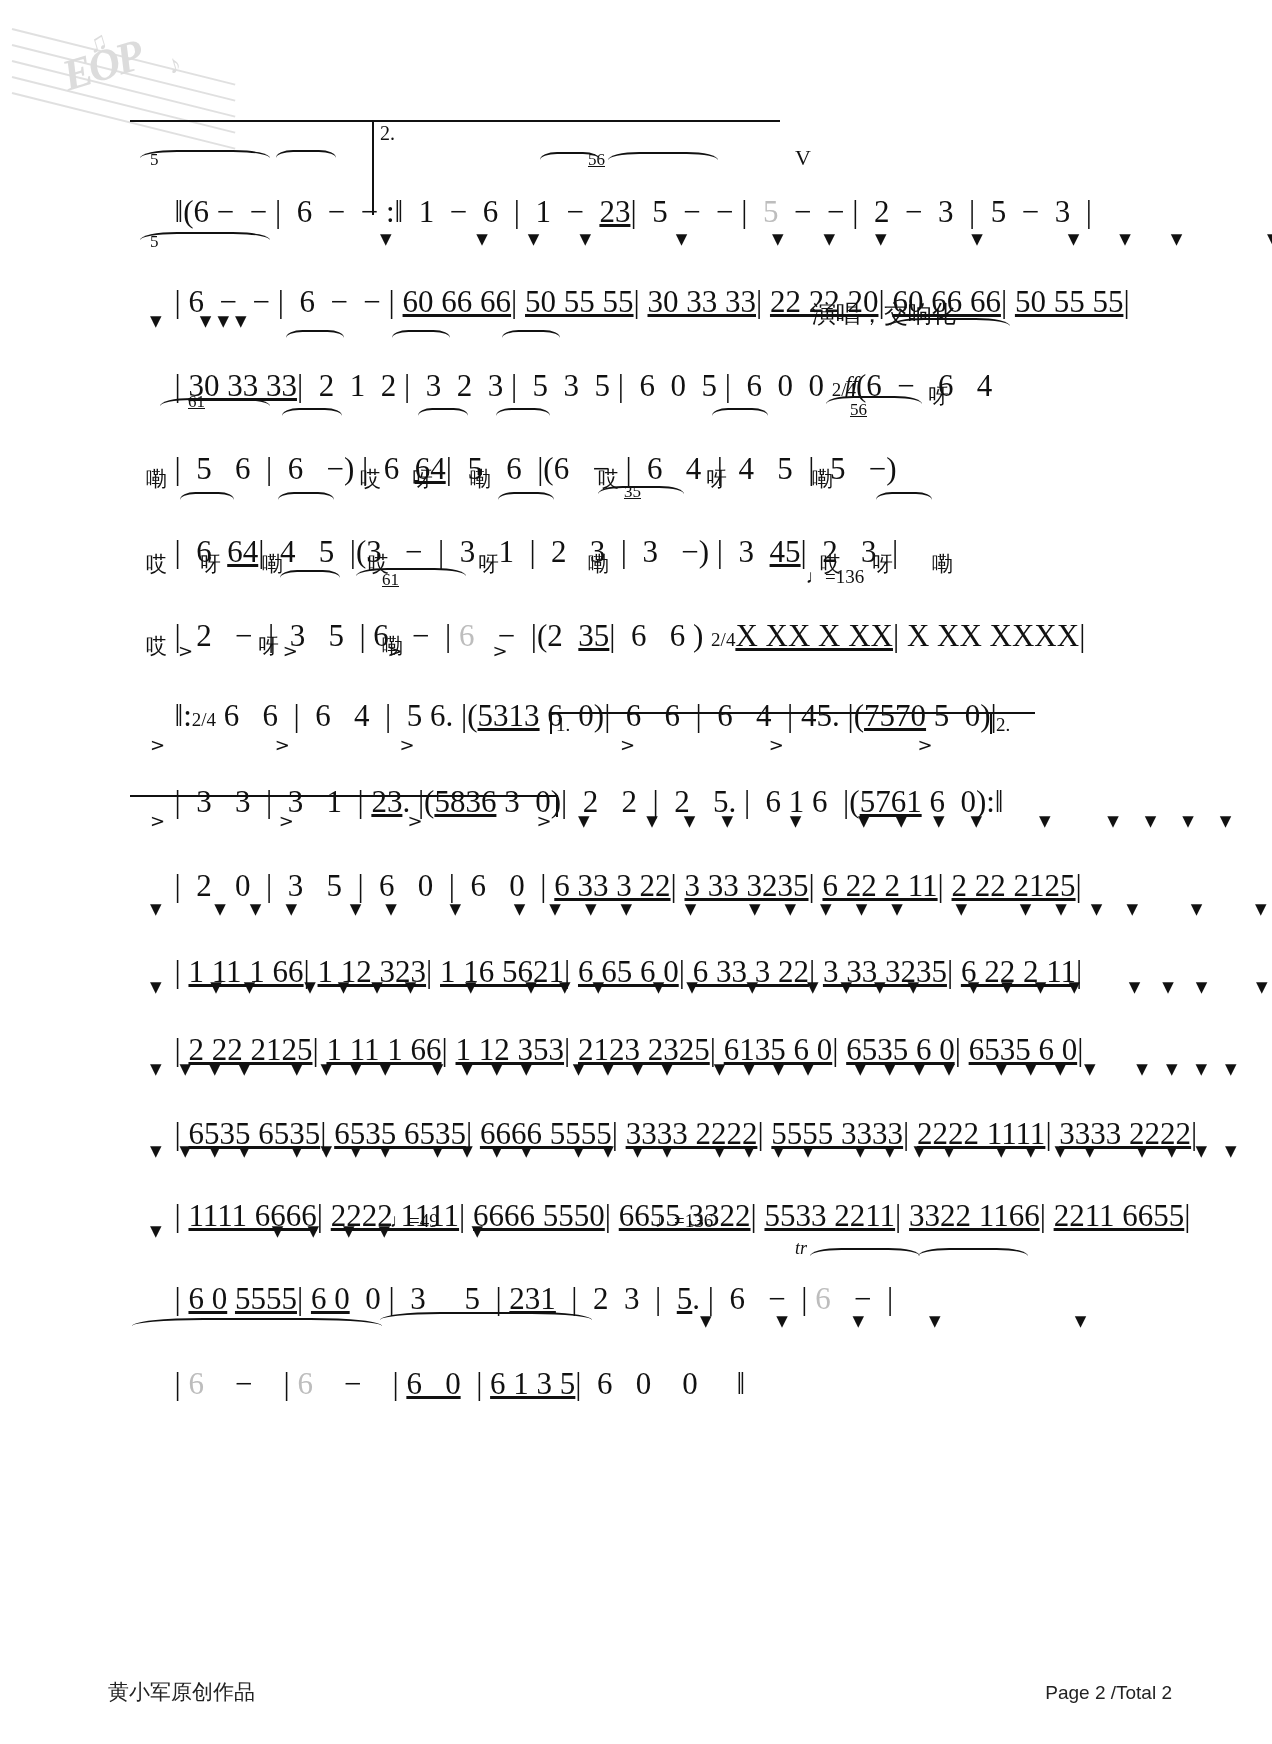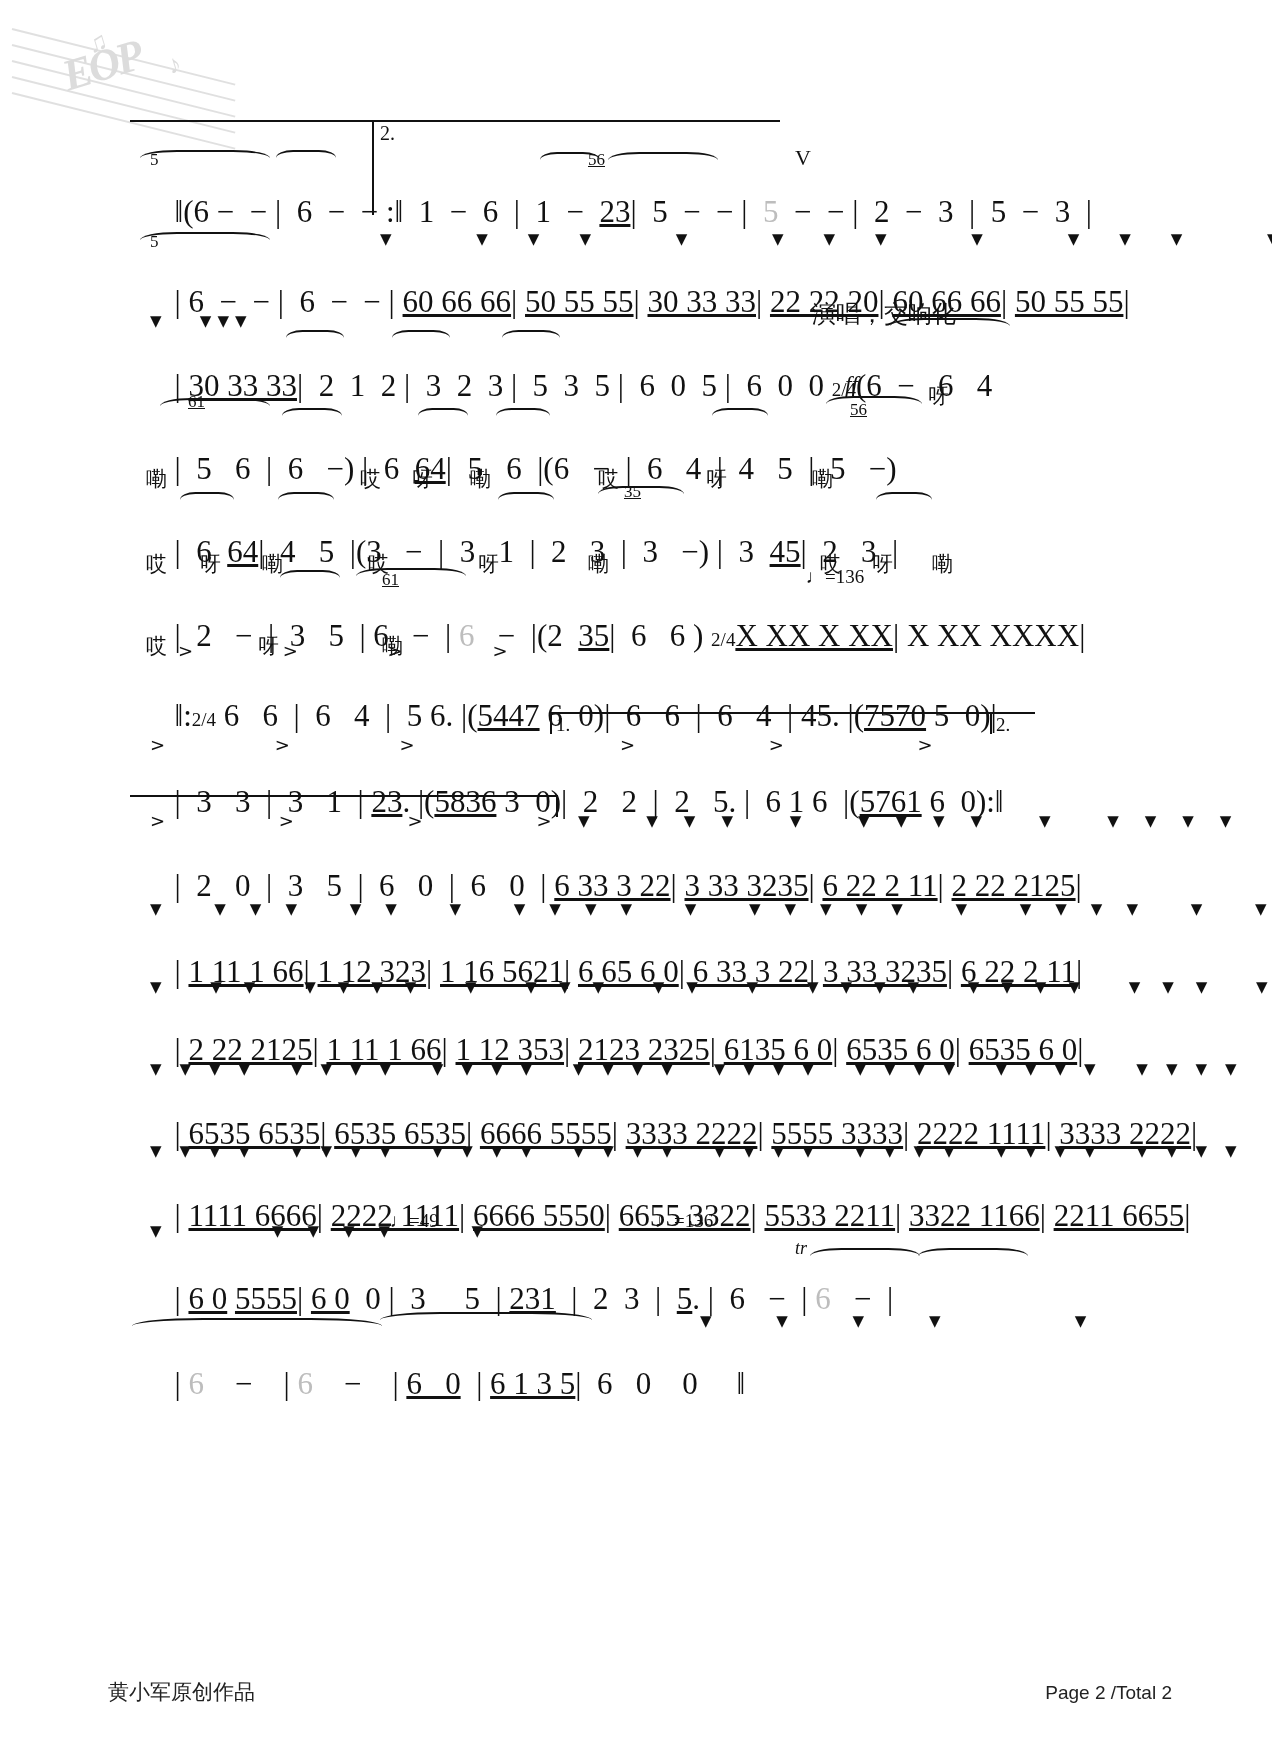--- a/index.html
+++ b/index.html
@@ -143,21 +143,21 @@
     <div class="smallann" style="left:806px;top:566px;font-size:19px;">♩<span>=136</span></div>
     <div class="textrow" style="left:128px;top:582px;letter-spacing:0;">
       <span>|  2   −  |  3   5  | <span style="color:#111;">6</span>   −  | <span style="color:#bdbdbd;">6</span>   −  |(2  <span style="text-decoration:underline;">35</span>|  6   6 ) <span style="font-size:19px;">2/4</span><span style="text-decoration:underline;">X XX X XX</span>| <span style="">X XX XXXX</span>|</span>
     </div>
 
     <div class="annrow" style="left:146px;top:632px;">哎</div>
     <div class="annrow" style="left:258px;top:632px;">呀</div>
     <div class="annrow" style="left:382px;top:632px;">嘞</div>
     <div class="annrow" style="left:178px;top:640px;letter-spacing:42px;font-size:18px;">&gt; &gt; &gt; &gt;</div>
     <div class="textrow" style="left:128px;top:662px;letter-spacing:0;">
-      <span>‖:<span style="font-size:19px;">2/4</span> 6   6  |  6   4  |  5 6. |(<span style="text-decoration:underline;">5447</span> 6  0)|  6   6  |  6   4  | <span style="">45</span>. |(<span style="text-decoration:underline;">7570</span> 5  0)|</span>
+      <span>‖:<span style="font-size:19px;">2/4</span> 6   6  |  6   4  |  5 6. |(<span style="text-decoration:underline;">5313</span> 6  0)|  6   6  |  6   4  | <span style="">45</span>. |(<span style="text-decoration:underline;">7570</span> 5  0)|</span>
     </div>
 
     <div style="position:absolute;left:550px;top:712px;width:440px;height:2px;background:#111;"></div>
     <div style="position:absolute;left:550px;top:712px;width:2px;height:22px;background:#111;"></div>
     <div class="smallann" style="left:556px;top:714px;font-size:19px;">1.</div>
     <div style="position:absolute;left:990px;top:712px;width:45px;height:2px;background:#111;"></div>
     <div style="position:absolute;left:990px;top:712px;width:2px;height:22px;background:#111;"></div>
     <div class="smallann" style="left:996px;top:714px;font-size:19px;">2.</div>
 
     <div class="annrow" style="left:150px;top:734px;letter-spacing:52px;font-size:18px;">&gt; &gt; &gt;</div>

